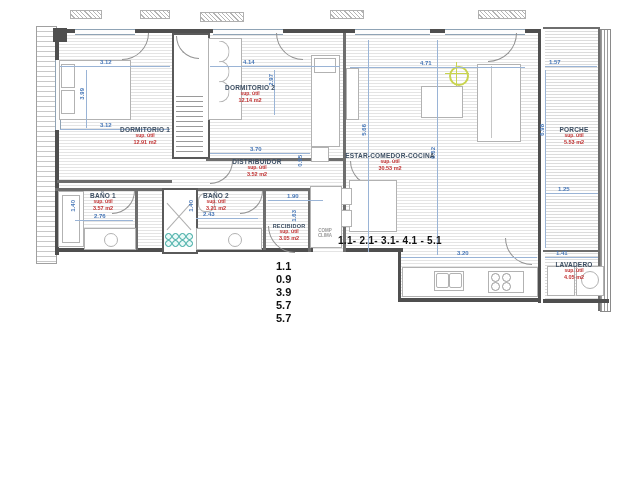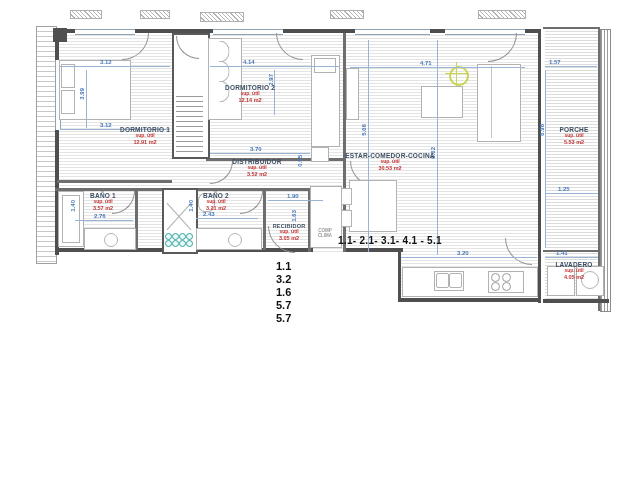--- a/index.html
+++ b/index.html
@@ -253,22 +253,22 @@
     <div class="rarea">4.05 m2</div>
   </div>
   <div class="cc" style="left:311px;top:228px;width:28px;">
     <div>COMP</div>
     <div>CLIMA</div>
   </div>
 
   <div class="note" style="left:338px;top:235px;">1.1- 2.1- 3.1- 4.1 - 5.1</div>
   <div class="unitlist" style="left:276px;top:260px;">
     <div>1.1</div>
-    <div>3.2</div>
-    <div>1.6</div>
+    <div>0.9</div>
+    <div>3.9</div>
     <div>5.7</div>
     <div>5.7</div>
   </div>
 
   <div class="legend">
     <div class="lcol" style="width:92px;">
       <div class="lg-title">PLANTA</div>
       <div class="lg-sub-dk">STOCK / FLOOR</div>
       <div class="lg-val">1,2,3,4 y 5</div>
       <div class="lg-gap"></div>

